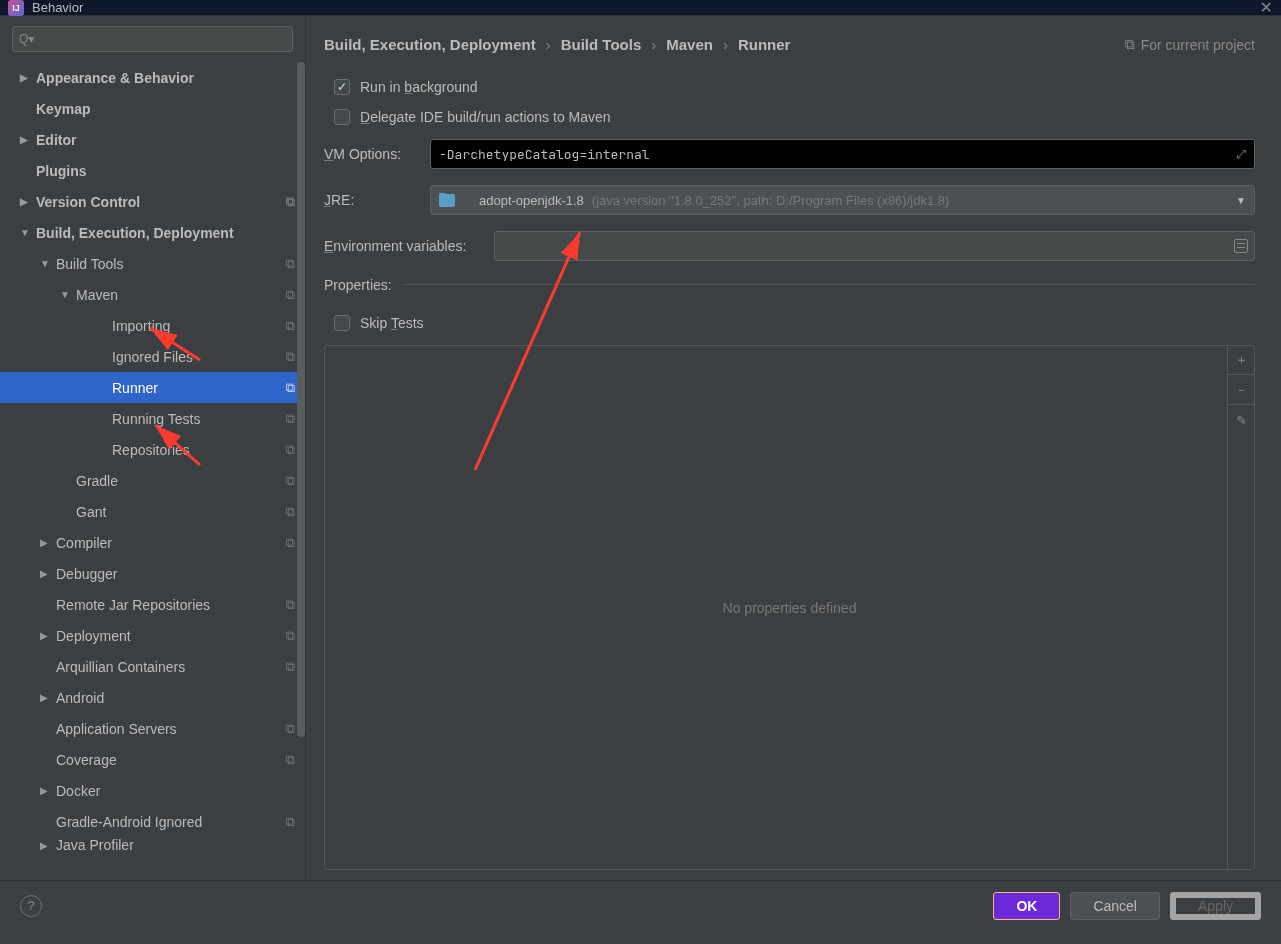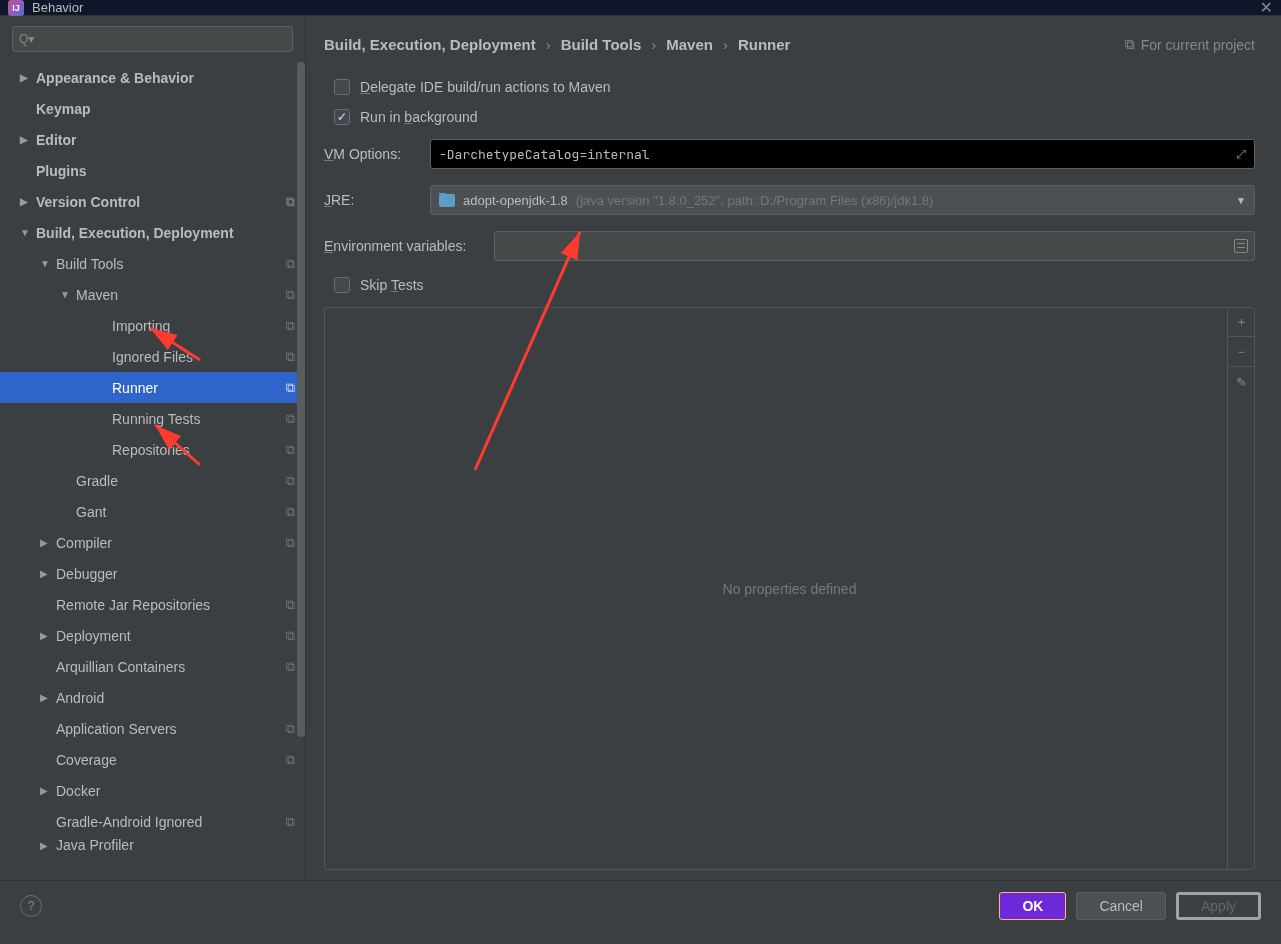--- a/index.html
+++ b/index.html
@@ -140,21 +140,21 @@
 .dropdown-left { display:flex; align-items:center; gap:8px; overflow:hidden; white-space: nowrap; }
 .folder-icon {
   width: 16px; height: 13px;
   background: #5a9ec7;
   border-radius: 2px;
   position: relative;
 }
 .folder-icon::before {
   content: ""; position: absolute; top:-3px; left:0; width:7px; height:3px; background:#5a9ec7; border-radius: 1px 1px 0 0;
 }
-.dropdown-main { color: #bbb; }
+.dropdown-main { color: #bbb; margin-left: 16px; }
 .dropdown-muted { color: #777; }
 .dropdown-arrow { color: #bbb; font-size: 10px; }
 .env-input {
   flex: 1;
   height: 30px;
   background: #45494a;
   border: 1px solid #5e6060;
   border-radius: 3px;
   display: flex; align-items: center; justify-content: flex-end; padding: 0 6px;
 }
@@ -200,21 +200,21 @@
   display:flex; align-items:center; justify-content:center; color:#888; font-size:13px;
 }
 .buttons { display:flex; gap:10px; }
 .btn {
   height: 28px; padding: 0 22px; border-radius: 3px;
   display:flex; align-items:center; justify-content:center;
   cursor:pointer; font-size:14px;
 }
 .btn-ok { background:#6d28d9; border:1px solid #fdba74; color:#fff; font-weight:700;}
 .btn-secondary { background:#4c5052; border:1px solid #5e6060; color:#bbb; }
-.btn-disabled { background:#3c3f41; border:3px solid #a3a3a3; color:#666; }
+.btn-disabled { background:#3c3f41; border:6px solid #a3a3a3; color:#666; }
 
 .ann-line {
   position: absolute; pointer-events: none;
 }
 </style>
 </head>
 <body>
 
 <div class="title-bar">
   <div class="title-left">
@@ -416,26 +416,26 @@
       <span class="bc">Maven</span>
       <span class="sep">›</span>
       <span class="bc">Runner</span>
       <span class="scope">
         <span style="color:#888">⧉</span>
         <span>For current project</span>
       </span>
     </div>
 
     <div class="check-row">
+      <span class="checkbox checked"></span>
+      <span id="bg-label">Run in <span class="underline">b</span>ackground</span>
+    </div>
+    <div class="check-row">
       <span class="checkbox"></span>
       <span><span class="underline">D</span><span id="deleg-rest">elegate IDE build/run actions to Maven</span></span>
-    </div>
-    <div class="check-row">
-      <span class="checkbox checked"></span>
-      <span id="bg-label">Run in <span class="underline">b</span>ackground</span>
     </div>
 
     <div class="form-row">
       <span class="form-label"><span class="underline">V</span><span id="vm-rest">M Options:</span></span>
       <div class="text-input">
         <span>-DarchetypeCatalog=internal</span>
         <span class="expand">⤢</span>
       </div>
     </div>
 
@@ -451,20 +451,24 @@
       </div>
     </div>
 
     <div class="form-row">
       <span class="form-label" style="width:170px"><span class="underline">E</span><span id="env-rest">nvironment variables:</span></span>
       <div class="env-input">
         <div class="list-icon"></div>
       </div>
     </div>
 
+    <div class="section-head">
+      <span class="section-label">Properties:</span>
+      <div class="divider"></div>
+    </div>
 
     <div class="check-row" style="padding-left:10px; margin-bottom:14px;">
       <span class="checkbox"></span>
       <span id="skip-label">Skip <span class="underline">T</span>ests</span>
     </div>
 
     <div class="properties-box">
       <div class="empty-msg">No properties defined</div>
       <div class="side-tools">
         <div class="tool">＋</div>

